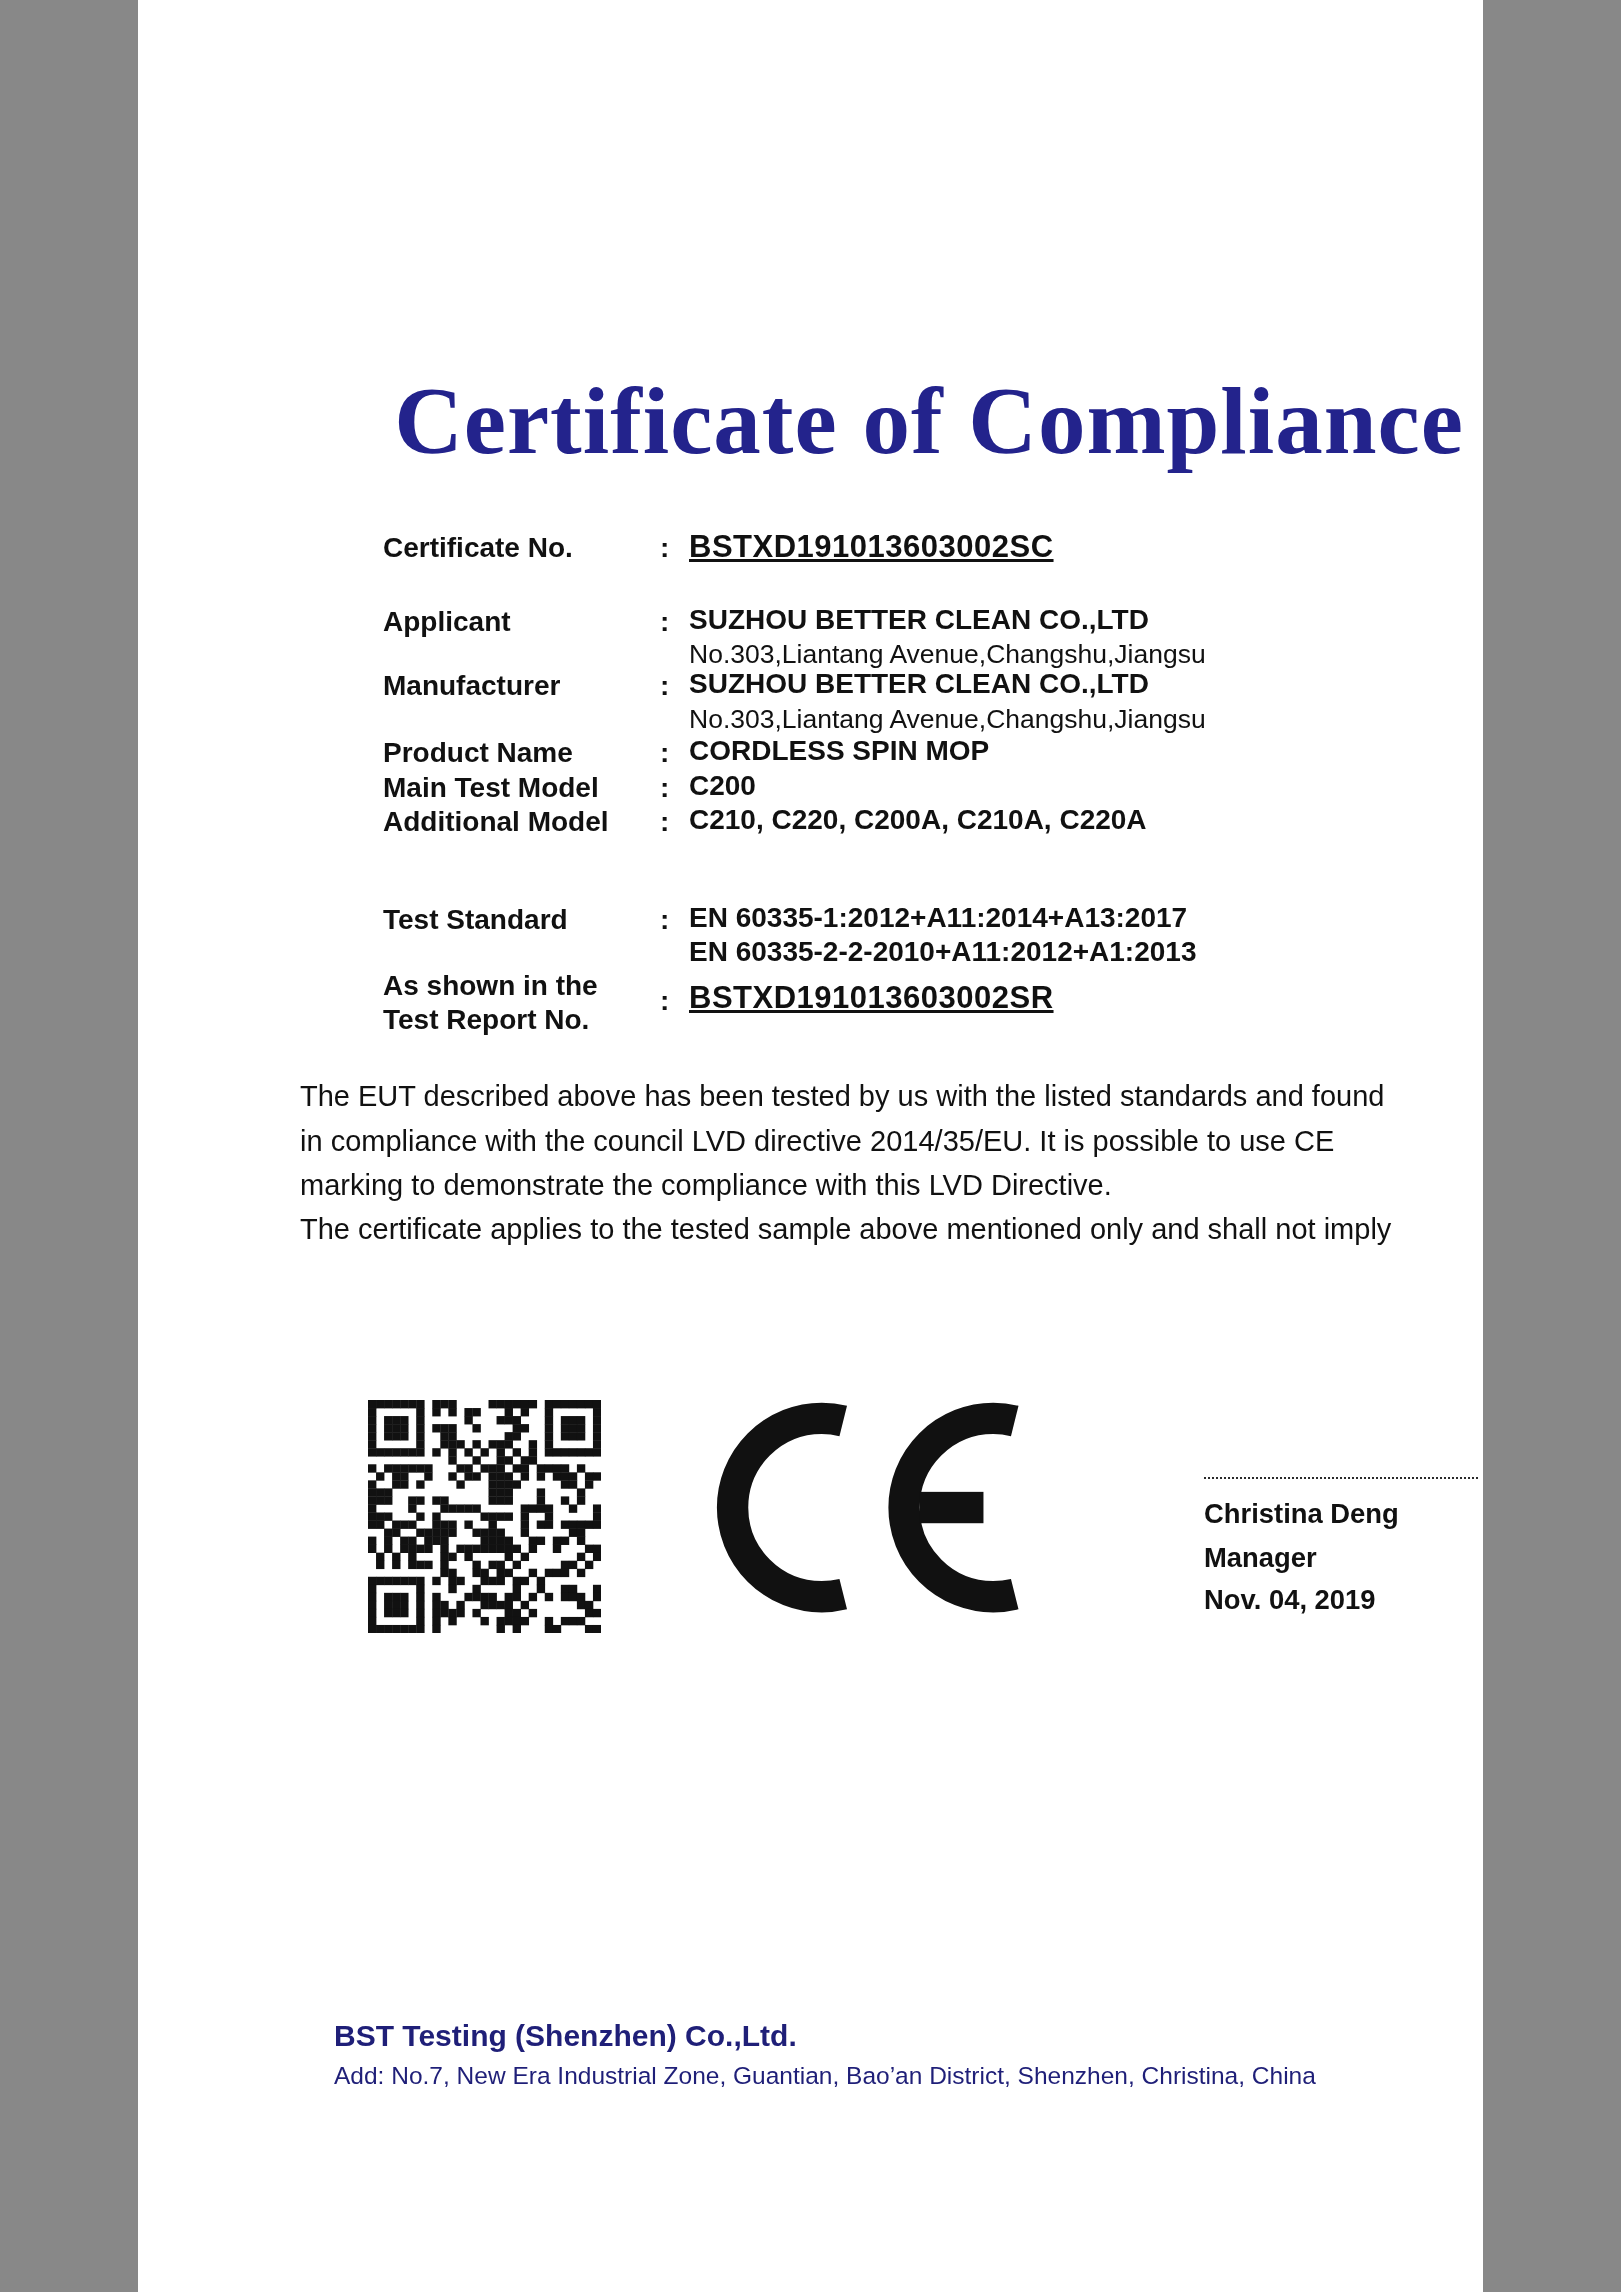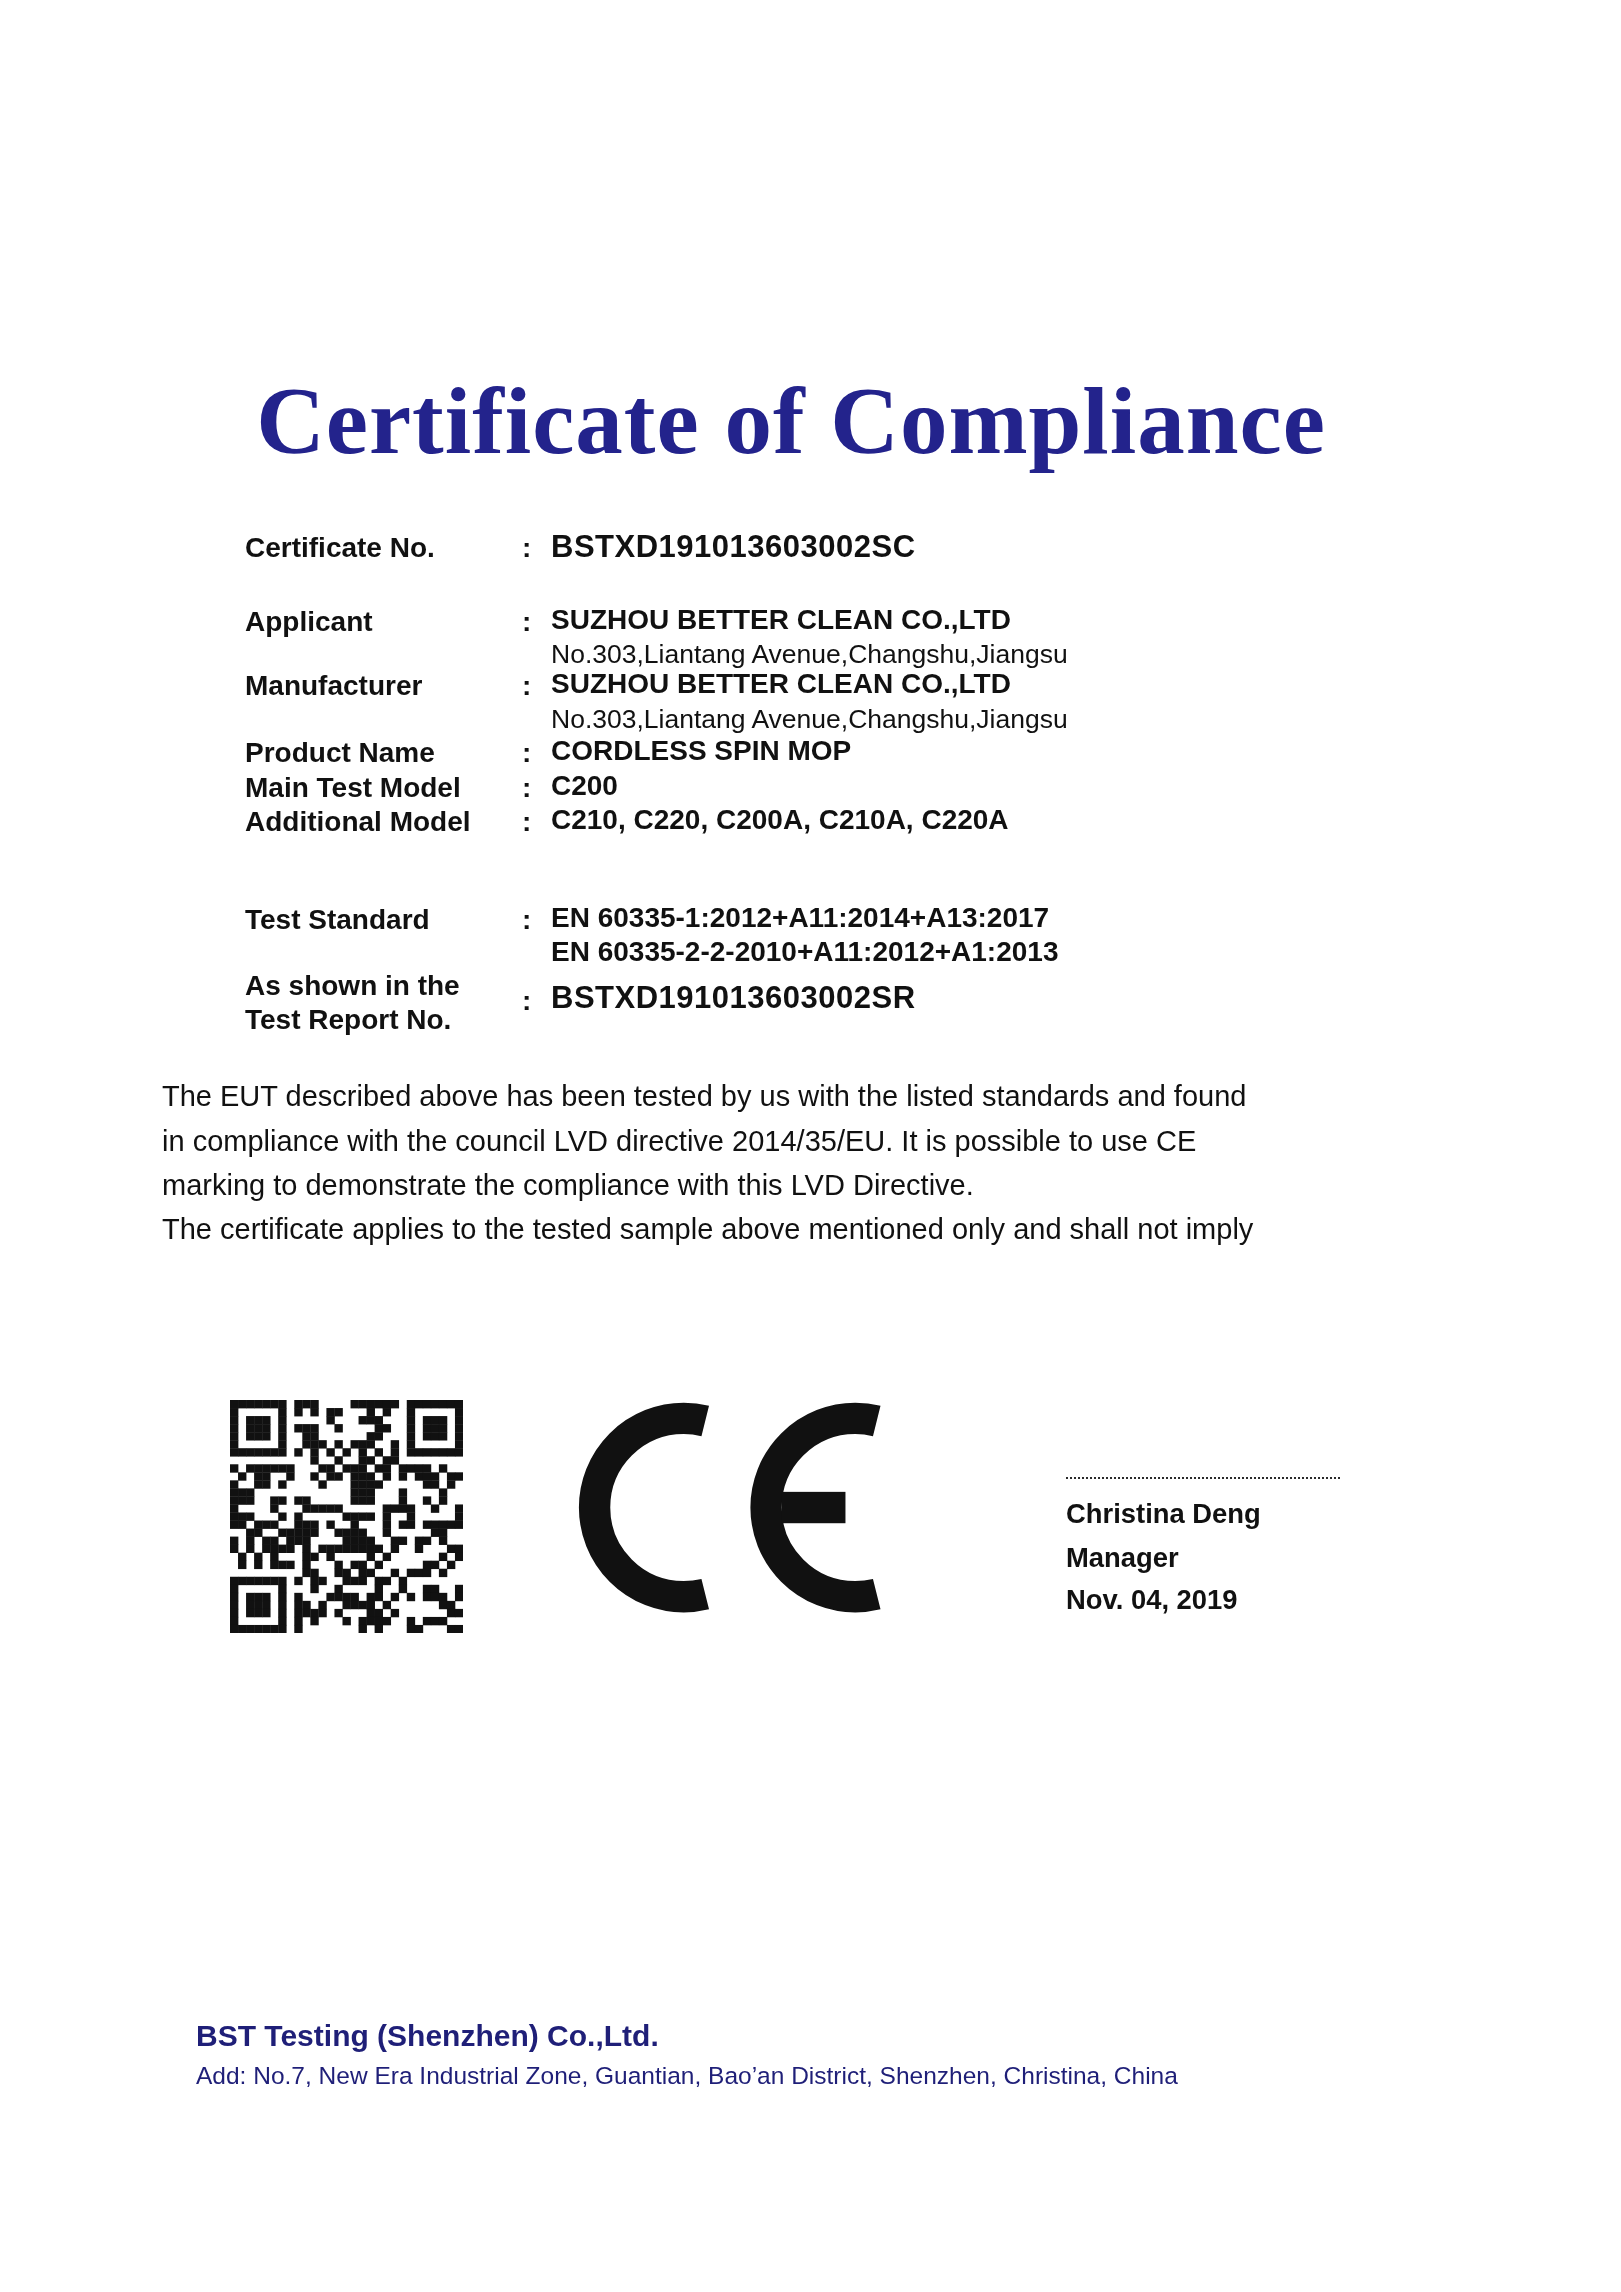--- a/index.html
+++ b/index.html
@@ -1,39 +1,39 @@
 <!DOCTYPE html>
 <html><head>
 <meta charset="utf-8">
 <style>
   html,body{margin:0;padding:0;background:#888;}
   .page{
     position:relative;
-    width:1621px;height:2293px;
+    width:1345px;height:2293px;
     background:#ffffff;
     font-family:"Liberation Sans", sans-serif;
     color:#111;
     overflow:hidden;
     margin:0 auto;
   }
   .abs{position:absolute;white-space:nowrap;}
   .title{
     left:0;width:1582px;top:366px;
     text-align:center;
     font-family:"Liberation Serif", serif;
     font-weight:bold;
     font-size:95px;
     letter-spacing:1px;
     color:#23238c;
     margin:0;
   }
   .lbl{font-weight:bold;font-size:28px;color:#111;}
   .colon{font-weight:bold;font-size:28px;color:#111;}
   .val{font-weight:bold;font-size:28px;color:#111;}
-  .val-big{font-weight:bold;font-size:31px;letter-spacing:0.5px;color:#111;}
+  .val-big{font-weight:bold;font-size:31px;letter-spacing:0.5px;color:#111;text-decoration:underline;}
   .addr{font-weight:normal;font-size:26.5px;color:#111;}
   .para{font-weight:normal;font-size:29px;color:#111;text-align:center;}
   .sig{width:274px;font-weight:bold;font-size:27.4px;color:#111;}
   .dotline{border-top:2.9px dotted #2a2a2a;width:274px;height:0;}
   .f-company{font-weight:bold;font-size:30px;color:#1f1f78;}
   .f-addr{font-weight:normal;font-size:24.5px;color:#1f1f78;}
   .f-search{font-weight:normal;font-size:25.5px;color:#1f1f78;white-space:pre;}
   .f-search a{color:#1f1f78;text-decoration:underline;cursor:pointer;}
   svg{display:block;}
 </style>

